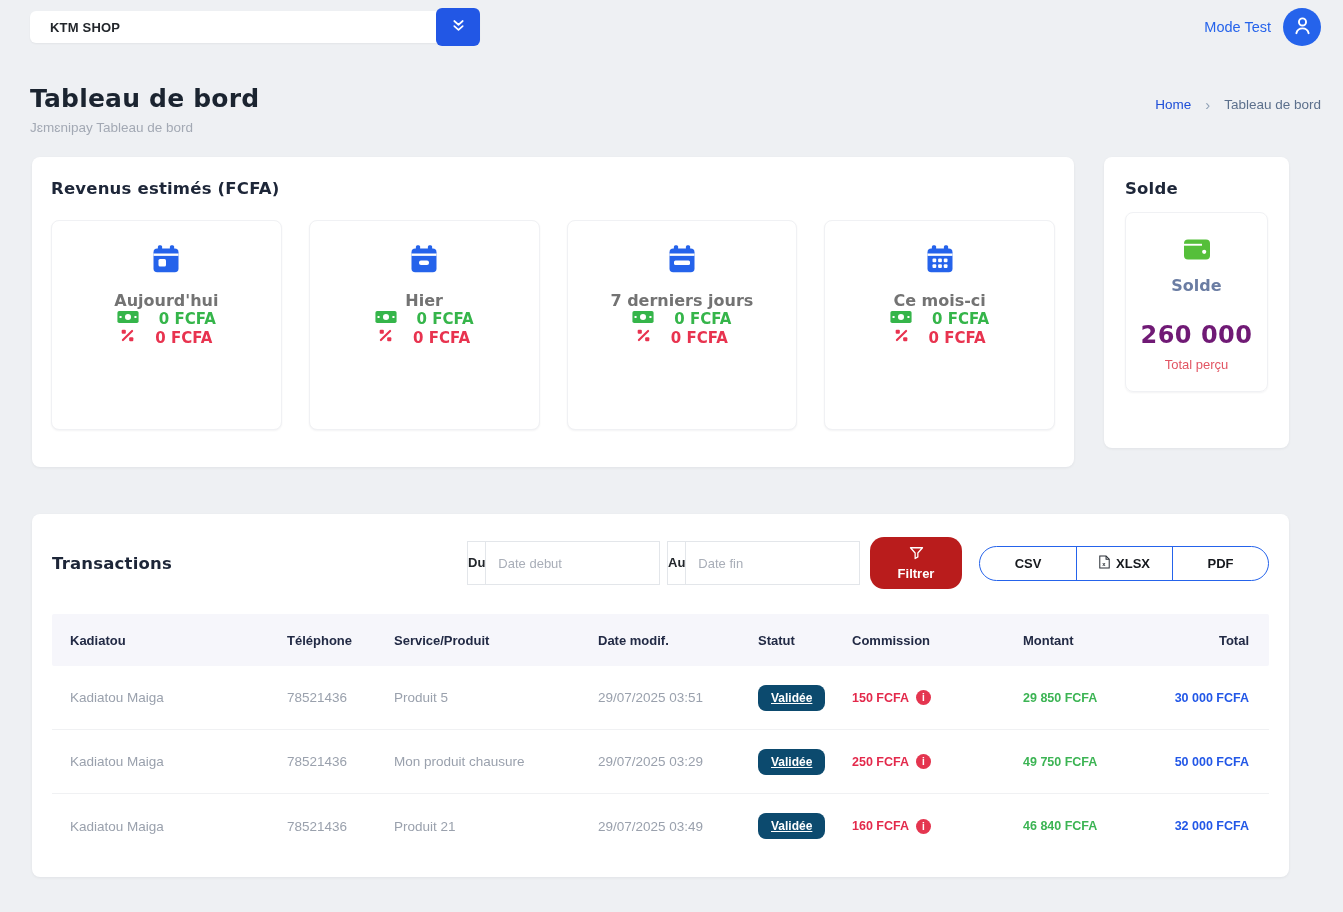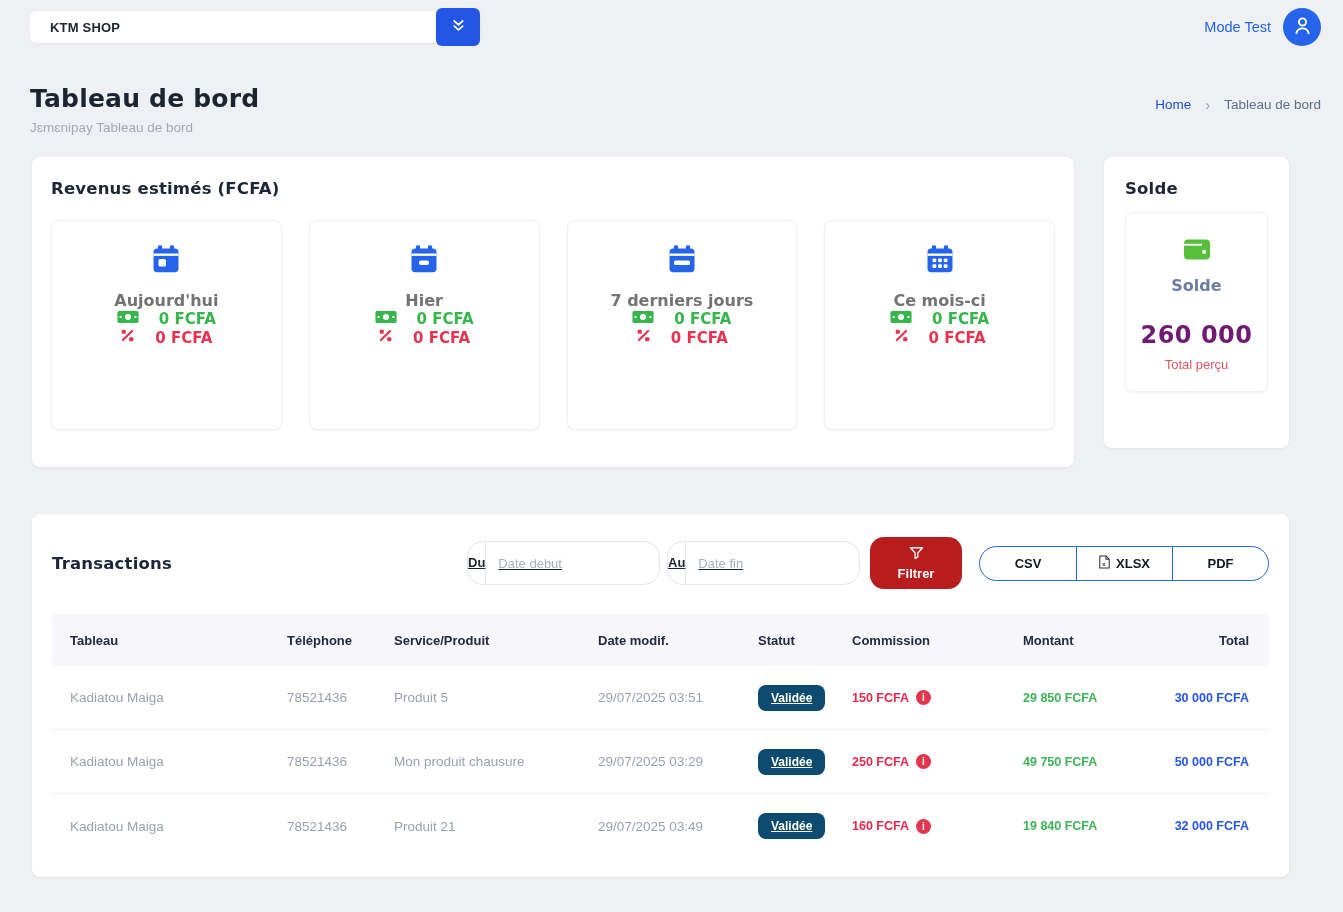--- a/index.html
+++ b/index.html
@@ -39,21 +39,21 @@
   .balance { width:185px; height:291px; padding:22px 21px; }
   .balance-inner { margin-top:14px; width:143px; height:180px; border:1px solid #f0f1f4; border-radius:8px; box-shadow:0 1px 2px rgba(20,25,40,.05); text-align:center; padding-top:23px; }
   .balance-label { margin-top:11px; font-family:"DejaVu Sans", sans-serif; font-size:16px; font-weight:700; color:#6b7da3; }
   .balance-amount { margin-top:26px; font-family:"DejaVu Sans", sans-serif; font-size:24px; font-weight:700; color:#701a75; letter-spacing:.5px; }
   .balance-caption { margin-top:8px; font-size:13px; color:#e25563; }
   
   .transactions { margin:47px 54px 0 32px; width:1257px; min-height:363px; padding:23px 20px 0 20px; }
   .tx-head { display:flex; align-items:center; }
   .tx-title { flex:none; }
   .tx-controls { display:flex; align-items:center; margin-left:auto; }
-  .date-group { display:flex; align-items:center; width:193px; height:44px; background:#fff; border:1px solid #e3e6ea; border-radius:16px; overflow:hidden;text-decoration:underline; }
+  .date-group { display:flex; align-items:center; width:193px; height:44px; background:#fff; border:1px solid #e3e6ea; border-radius:0; overflow:hidden; }
   .date-group + .date-group { margin-left:7px; }
   .date-label { width:37px; text-align:center; font-size:13px; font-weight:700; color:#22262b; border-right:1px solid #e3e6ea; line-height:42px; height:100%; }
   .date-input { flex:1; border:none; outline:none; padding:0 12px; font-size:13px; color:#444; font-family:"Liberation Sans", sans-serif; }
   .date-input::placeholder { color:#a9aeb8; }
   .filter-btn { margin-left:10px; width:92px; height:52px; background:#b91c1c; border:none; border-radius:14px; color:#fff; display:flex; flex-direction:column; align-items:center; justify-content:center; gap:3px; font-size:13px; font-weight:700; font-family:"Liberation Sans", sans-serif; cursor:pointer; }
   .export-group { margin-left:17px; display:flex; height:35px; border:1px solid #2563eb; border-radius:18px; overflow:hidden; background:#fff; }
   .export-btn { width:96px; border:none; background:transparent; font-size:13px; font-weight:700; color:#15181d; display:flex; align-items:center; justify-content:center; gap:6px; cursor:pointer; font-family:"Liberation Sans", sans-serif; }
   .export-btn + .export-btn { border-left:1px solid #2563eb; }
   
   .tx-table { margin-top:25px; }
@@ -294,21 +294,21 @@
         </button>
         <button class="export-btn">
             <span>PDF</span>
           </button>
       </div>
     </div>
   </div>
 
   <div class="tx-table">
     <div class="t-row t-header">
-      <div class="t-cell c1">Tableau</div>
+      <div class="t-cell c1">Kadiatou</div>
       <div class="t-cell">Téléphone</div>
       <div class="t-cell">Service/Produit</div>
       <div class="t-cell">Date modif.</div>
       <div class="t-cell">Statut</div>
       <div class="t-cell">Commission</div>
       <div class="t-cell">Montant</div>
       <div class="t-cell c8">Total</div>
     </div>
 
     <div class="t-body">
@@ -343,18 +343,18 @@
       <div class="t-row">
         <div class="t-cell c1">Kadiatou Maiga</div>
         <div class="t-cell">78521436</div>
         <div class="t-cell">Produit 21</div>
         <div class="t-cell">29/07/2025 03:49</div>
         <div class="t-cell"><span class="badge">Validée</span></div>
         <div class="t-cell commission">
             <span>160 FCFA</span>
             <i class="info-dot">i</i>
           </div>
-        <div class="t-cell amount">19 840 FCFA</div>
+        <div class="t-cell amount">46 840 FCFA</div>
         <div class="t-cell c8 total">32 000 FCFA</div>
       </div>
     </div>
   </div>
 </section>
 
 </body></html>

